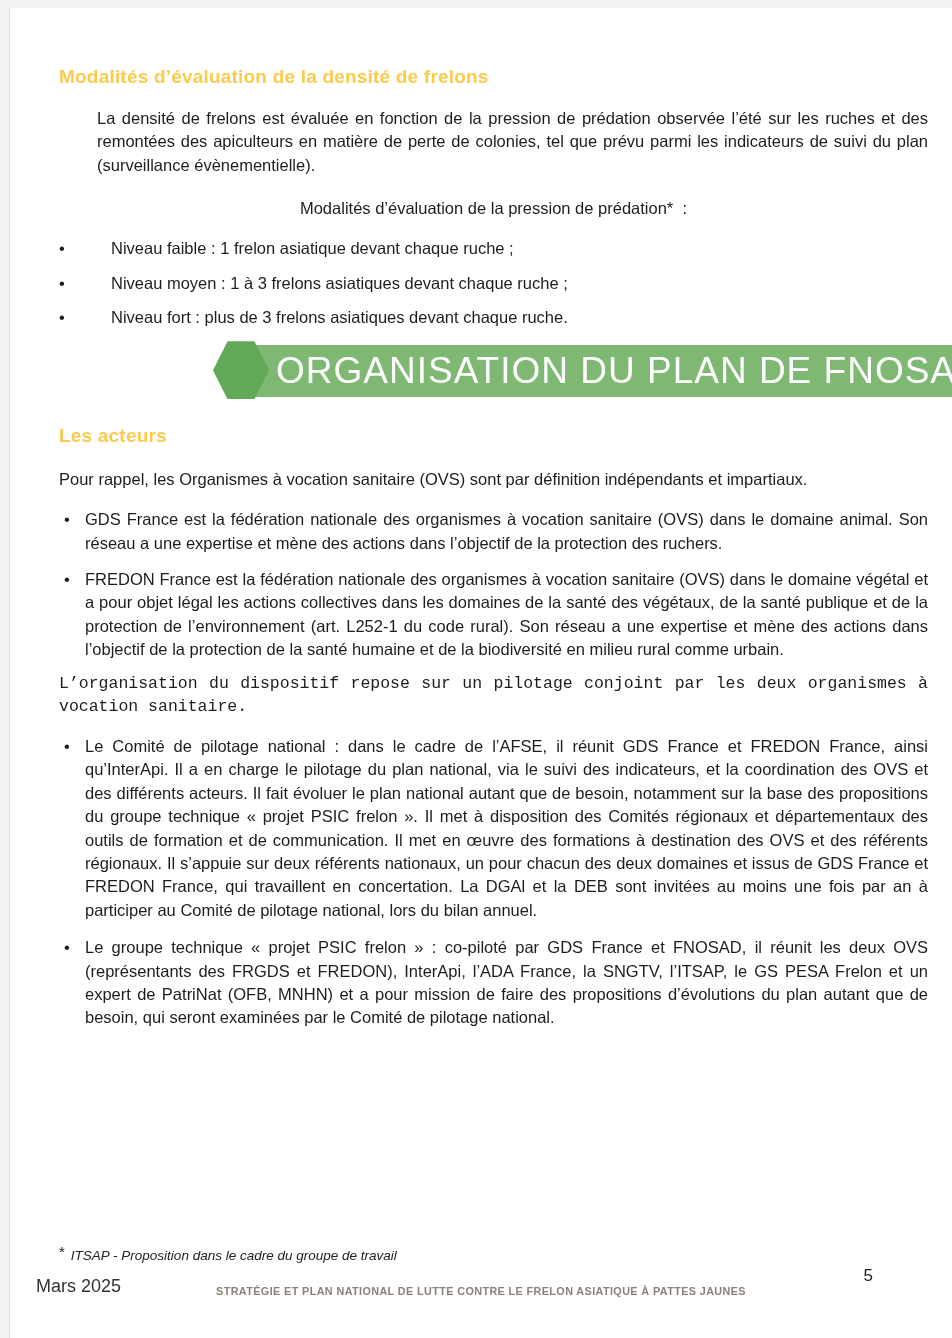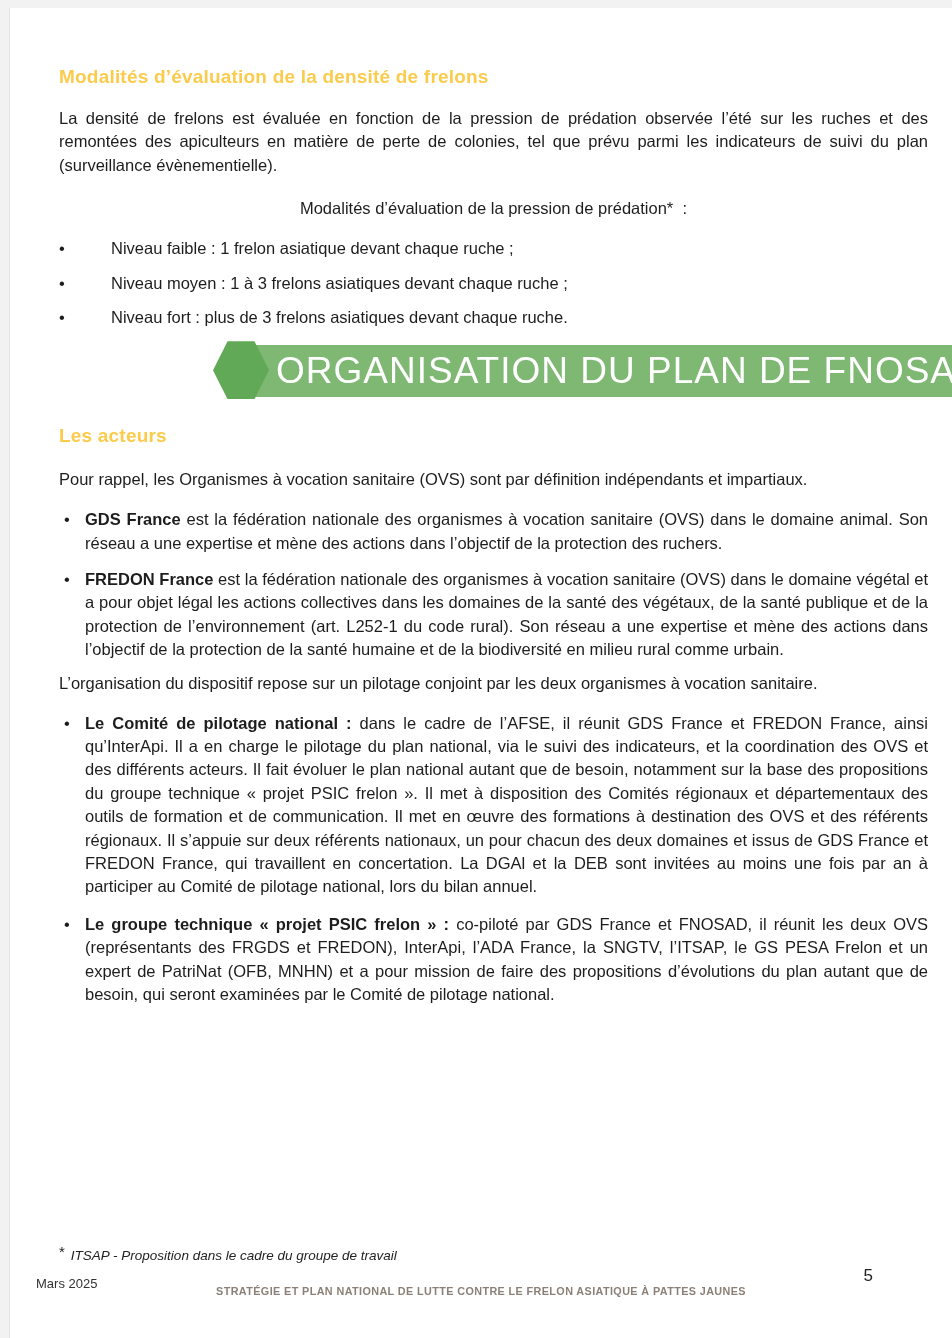--- a/index.html
+++ b/index.html
@@ -27,37 +27,37 @@
   }
   .h1{margin-top:57px;}
   .h2{margin-top:27px;}
 
   .body-text{
     font-size:16.5px;
     line-height:23.4px;
     color:#1d1d1d;
     text-align:justify;
   }
-  .p1{margin-top:19px;}
+  .p1{margin-top:19px;margin-left:38px;}
   .p2{margin-top:20px;text-align:center;}
   .p-intro{margin-top:21px;}
   .p-reseaux{margin-top:17px;}
-  .p-orga{margin-top:10px;}
+  .p-orga{margin-top:10px;font-family:Liberation Mono, monospace;}
 
   
   .li1{display:flex;margin-top:11px;}
   .li1:first-of-type{margin-top:18px;}
   .li1 .marker{flex:none;width:52px;font-size:16.5px;line-height:23.4px;color:#1d1d1d;}
   .li1 .txt{flex:1;text-align:left;}
 
   
   .li2{display:flex;}
   .li2 .marker{flex:none;width:26px;padding-left:5px;box-sizing:border-box;font-size:16.5px;line-height:23.4px;color:#1d1d1d;}
   .li2 .txt{flex:1;text-align:justify;}
-  .li2 .txt b{font-weight:bold;margin-top:12px;}
+  .li2 .txt b{font-weight:normal;margin-top:12px;}
   .li-gds{margin-top:16px;}
   .li-fredon{margin-top:13px;}
   .li-comite{margin-top:11px;}
   .li-groupe{margin-top:14px;}
 
   
   .banner{
     position:relative;
     margin-top:16px;
     margin-left:171px;
@@ -88,21 +88,21 @@
   .footnote{
     position:absolute;left:49px;top:1238px;
     font-size:13.5px;font-style:italic;color:#222222;
   }
   .footnote .star{
     font-style:normal;font-size:15px;
     position:relative;top:-3px;margin-right:6px;
   }
   .footer-date{
     position:absolute;left:26px;top:1268px;
-    font-size:13px;color:#333333;
+    font-size:18px;color:#333333;
   }
   .footer-title{
     position:absolute;left:0;right:0;top:1277px;
     text-align:center;
     font-size:10.8px;font-weight:bold;
     letter-spacing:0.4px;
     color:#8b8077;
   }
   .footer-page{
     position:absolute;right:79px;top:1258px;

